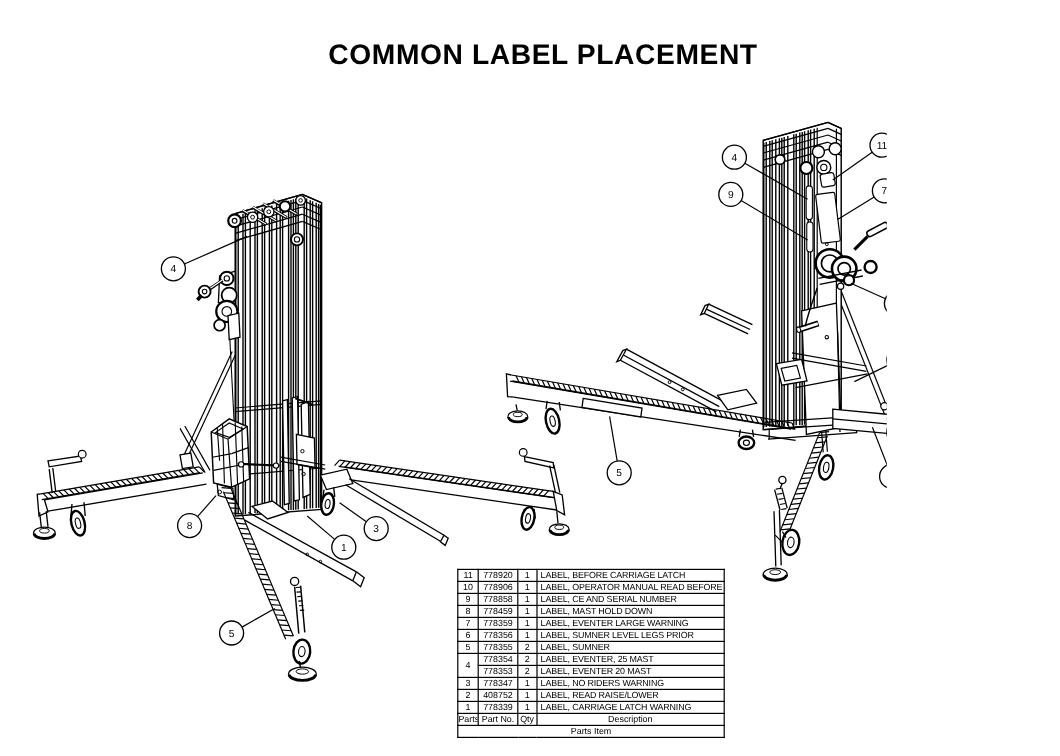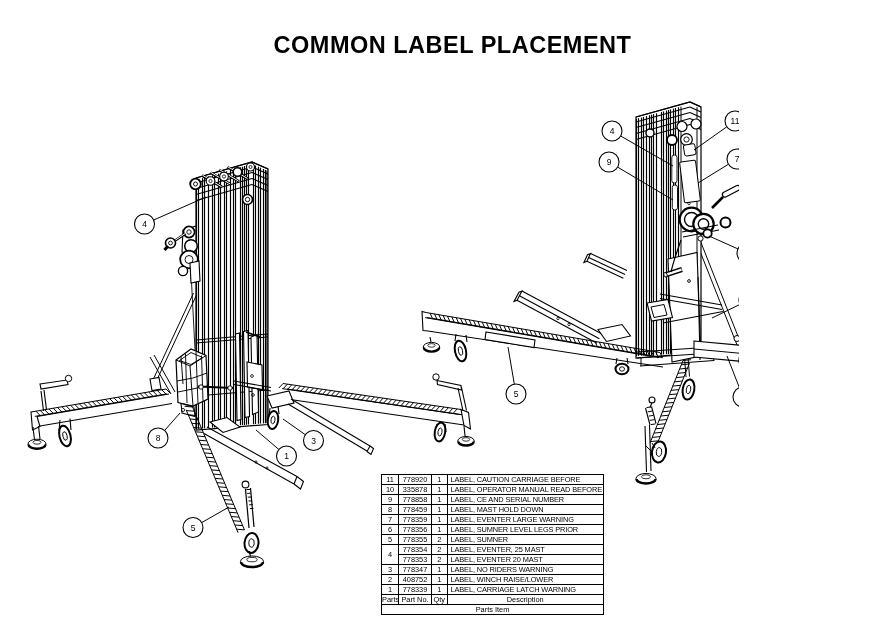--- a/index.html
+++ b/index.html
@@ -580,25 +580,25 @@
         <col style="width:17px">
         <col style="width:33px">
         <col style="width:15.5px">
         <col>
       </colgroup>
 <tbody>
         <tr>
           <td class="c">11</td>
           <td class="c">778920</td>
           <td class="c">1</td>
-          <td class="d">LABEL, CAUTION CARRIAGE BEFORE</td>
+          <td class="d">LABEL, BEFORE CARRIAGE LATCH</td>
         </tr>
 <tr>
           <td class="c">10</td>
-          <td class="c">335878</td>
+          <td class="c">778906</td>
           <td class="c">1</td>
           <td class="d">LABEL, OPERATOR MANUAL READ BEFORE</td>
         </tr>
 <tr>
           <td class="c">9</td>
           <td class="c">778858</td>
           <td class="c">1</td>
           <td class="d">LABEL, CE AND SERIAL NUMBER</td>
         </tr>
 <tr>
@@ -639,21 +639,21 @@
 <tr>
           <td class="c">3</td>
           <td class="c">778347</td>
           <td class="c">1</td>
           <td class="d">LABEL, NO RIDERS WARNING</td>
         </tr>
 <tr>
           <td class="c">2</td>
           <td class="c">408752</td>
           <td class="c">1</td>
-          <td class="d">LABEL, WINCH RAISE/LOWER</td>
+          <td class="d">LABEL, READ RAISE/LOWER</td>
         </tr>
 <tr>
           <td class="c">1</td>
           <td class="c">778339</td>
           <td class="c">1</td>
           <td class="d">LABEL, CARRIAGE LATCH WARNING</td>
         </tr>
 <tr>
           <td class="c">Parts</td>
           <td class="c">Part No.</td>

